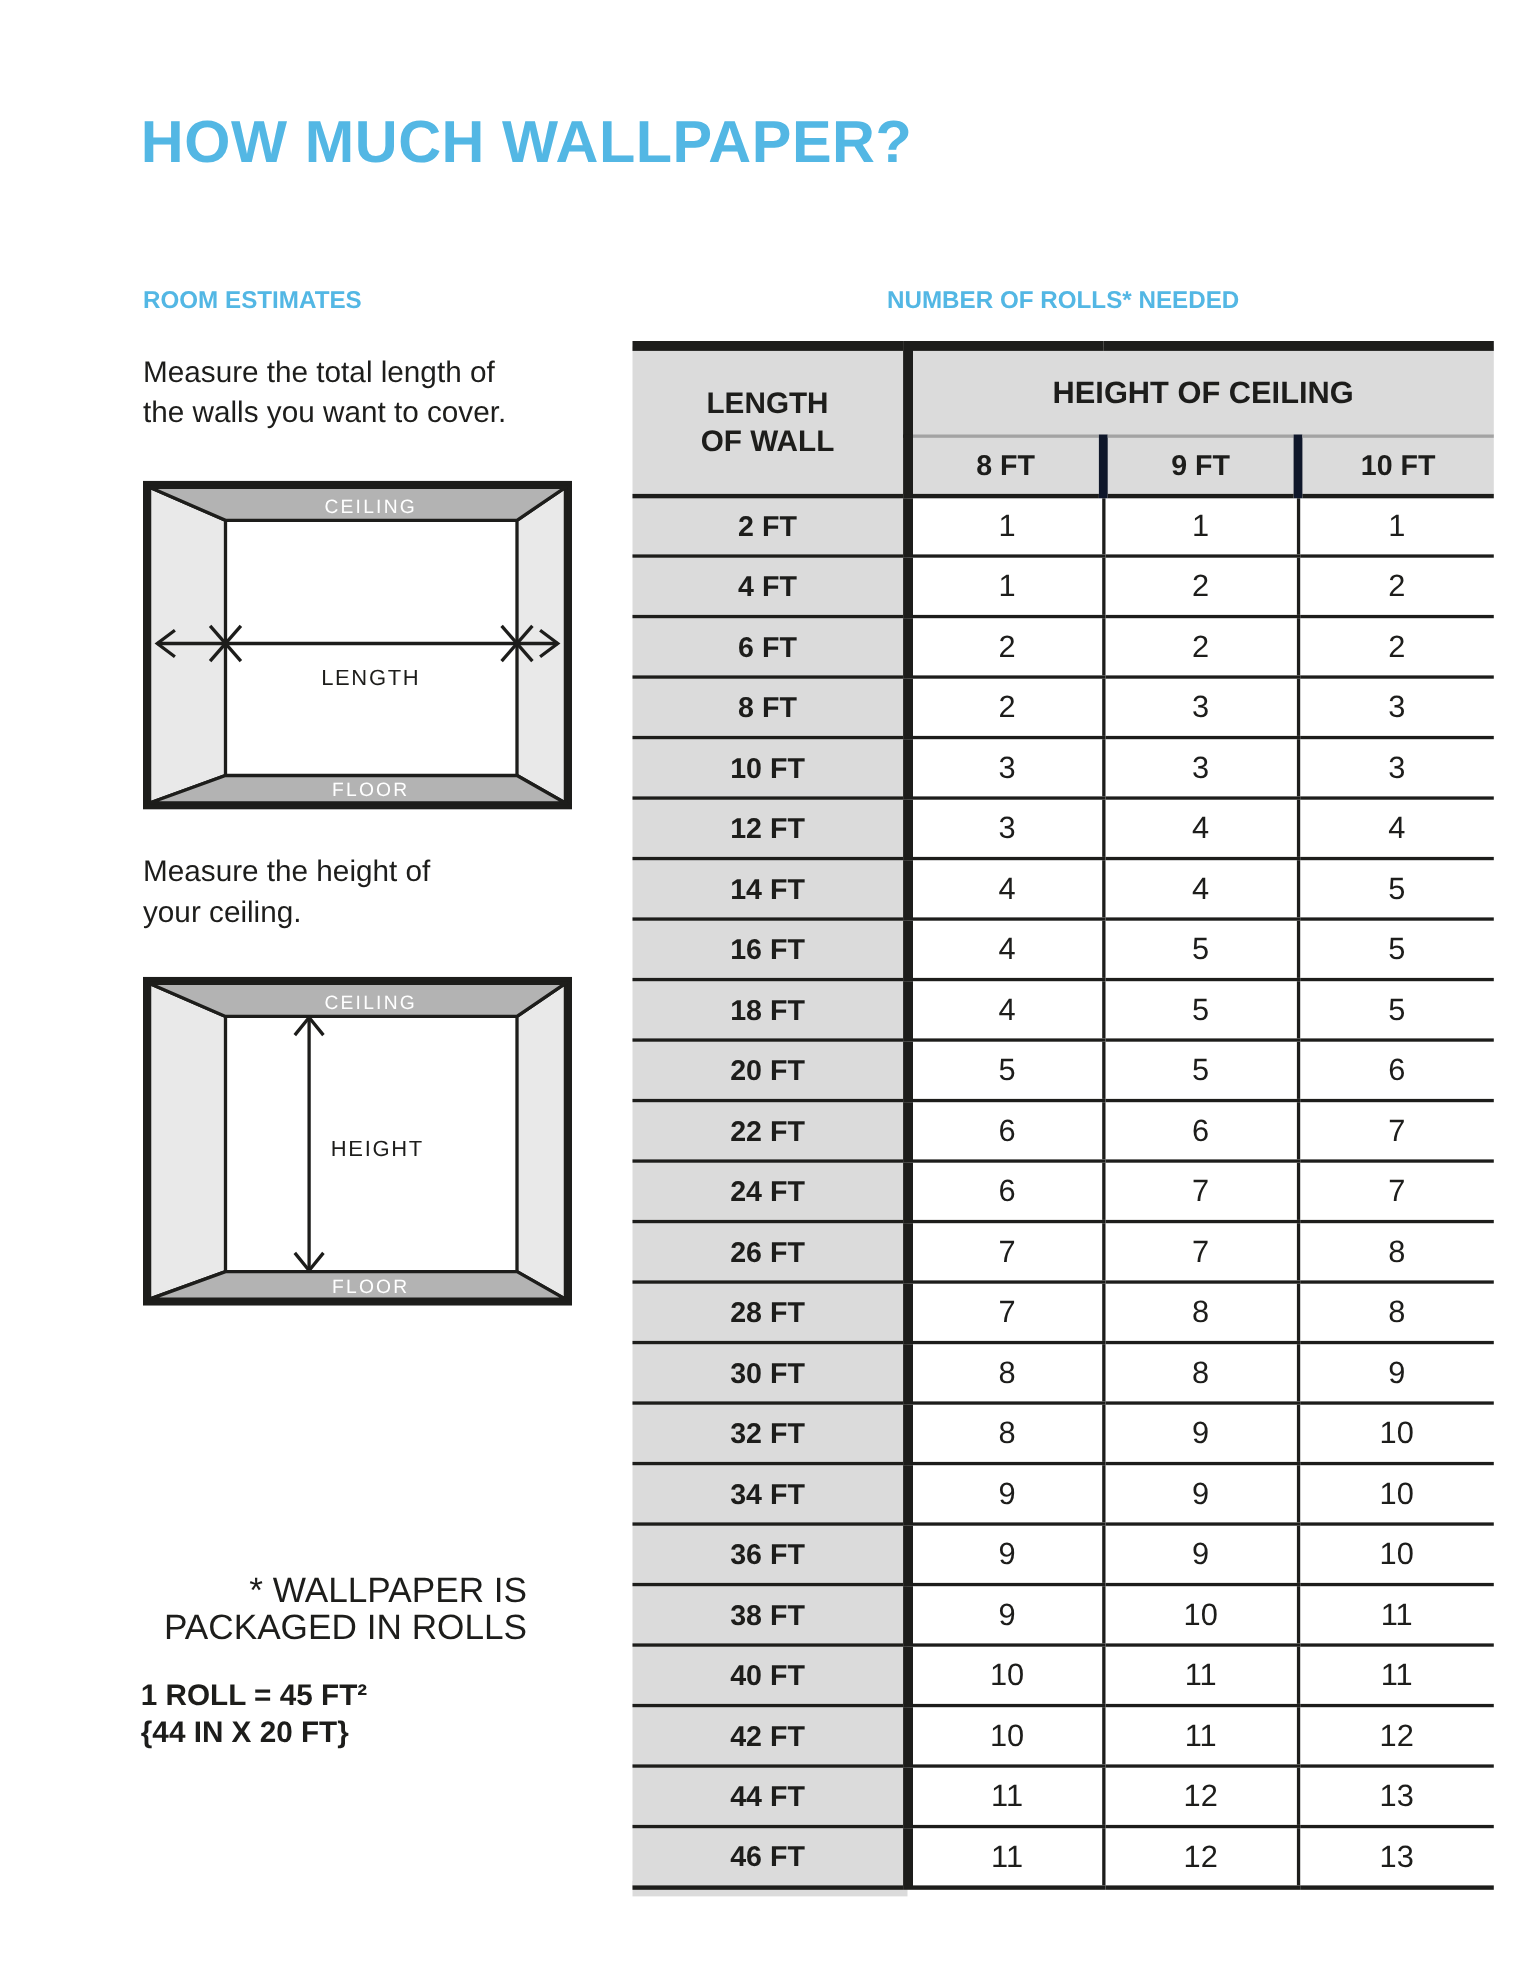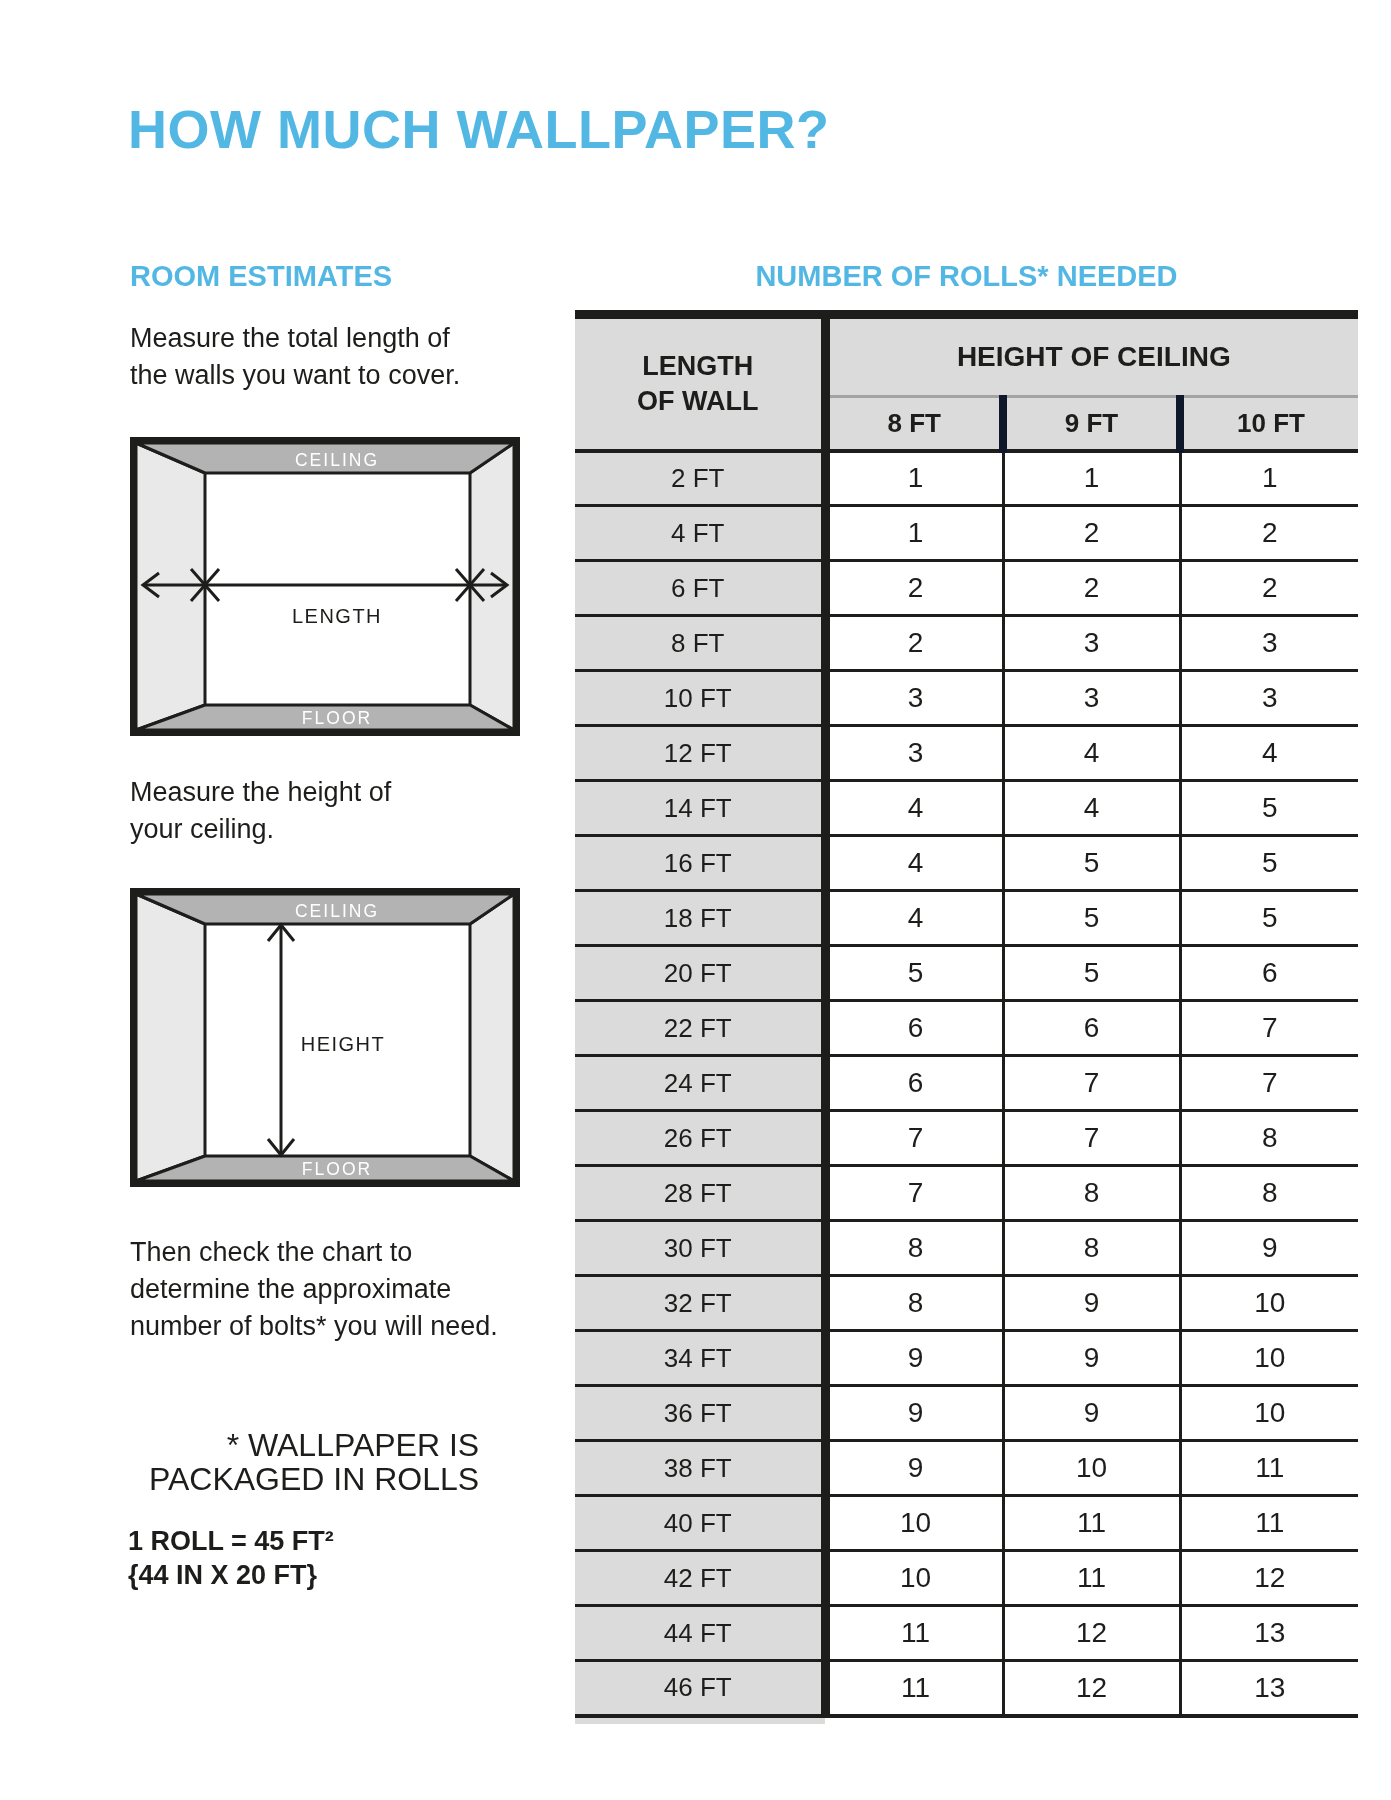--- a/index.html
+++ b/index.html
@@ -4,21 +4,21 @@
 <style>
   html,body { margin:0; padding:0; background:#ffffff; }
   .page {
     position:relative; width:1391px; height:1800px; background:#ffffff;
     font-family:"Liberation Sans","DejaVu Sans",sans-serif; color:#1d1d1b; overflow:hidden;margin-left:48px;
   }
   .abs { position:absolute; }
   .title {
     left:80px; top:66px; font-size:54px; font-weight:bold; color:#53b7e4; letter-spacing:0.5px; line-height:1;
   }
-  .section-heading { font-size:29px; font-weight:bold; color:#53b7e4; line-height:1; }
+  .section-heading { font-size:22px; font-weight:bold; color:#53b7e4; line-height:1; }
   .room-heading { left:82px; top:262px; }
   .rolls-heading { left:527px; top:262px; width:783px; text-align:center; }
   .para { font-size:27px; line-height:37px; color:#1d1d1b; margin:0; }
   .p1 { left:82px; top:320px; }
   .p2 { left:82px; top:774px; }
   .p3 { left:82px; top:1234px; }
   .footnote { left:80px; top:1428px; font-size:32px; font-weight:normal; line-height:34px;text-align:right; }
   .footnote .indent { display:inline-block; margin-left:21px; }
   .rolleq { left:80px; top:1524px; font-size:27px; font-weight:bold; line-height:34px; }
   .diagram { width:390px; height:299px; }
@@ -40,21 +40,21 @@
   tbody tr { height:55px; }
   .corner-th {
     background:#dbdbdb; border-right:9px solid #1d1d1b; border-bottom:4px solid #1d1d1b;
     font-size:27px; font-weight:bold; line-height:1.3;
   }
   .colgroup-th { background:#dbdbdb; border-bottom:3px solid #a3a3a3; font-size:28px; font-weight:bold; }
   .sub-th { background:#dbdbdb; border-bottom:4px solid #1d1d1b; font-size:26px; font-weight:bold; }
   .sub-th + .sub-th { border-left:8px solid #0f172a; }
   tbody th {
     background:#dbdbdb; border-right:9px solid #1d1d1b; border-bottom:3px solid #1d1d1b;
-    font-size:26px; font-weight:normal;
+    font-size:26px; font-weight:bold;
   }
   tbody td { background:#ffffff; border-bottom:3px solid #1d1d1b; font-size:28px; font-weight:normal; }
   tbody td + td { border-left:3px solid #1d1d1b; }
   tbody tr:last-child th, tbody tr:last-child td { border-bottom:4px solid #1d1d1b; }
 </style>
 </head>
 <body>
 
 <div class="page">
 
@@ -96,21 +96,20 @@
     <text x="207" y="29" text-anchor="middle" class="slab-label">CEILING</text>
     <text x="207" y="287" text-anchor="middle" class="slab-label">FLOOR</text>
     <g stroke="#1d1d1b" stroke-width="3" fill="none">
       <line x1="151" y1="38" x2="151" y2="266"></line>
       <path d="M138,53 L151,37 L164,53"></path>
       <path d="M138,251 L151,267 L164,251"></path>
     </g>
     <text x="213" y="163" text-anchor="middle" class="dim-label">HEIGHT</text>
   </svg>
 
-  <p class="abs para p3"><span>Then check the chart to</span><br><span>determine the approximate</span><br><span>number of bolts* you will need.</span></p>
 
   <div class="abs footnote"><span>* WALLPAPER IS</span><br><span class="indent">PACKAGED IN ROLLS</span></div>
 
   <div class="abs rolleq"><span>1 ROLL = 45 FT²</span><br><span>{44 IN X 20 FT}</span></div>
 
   <div class="abs label-tab"></div>
 
   <table class="rolls">
     <colgroup>
       <col style="width:250px">

